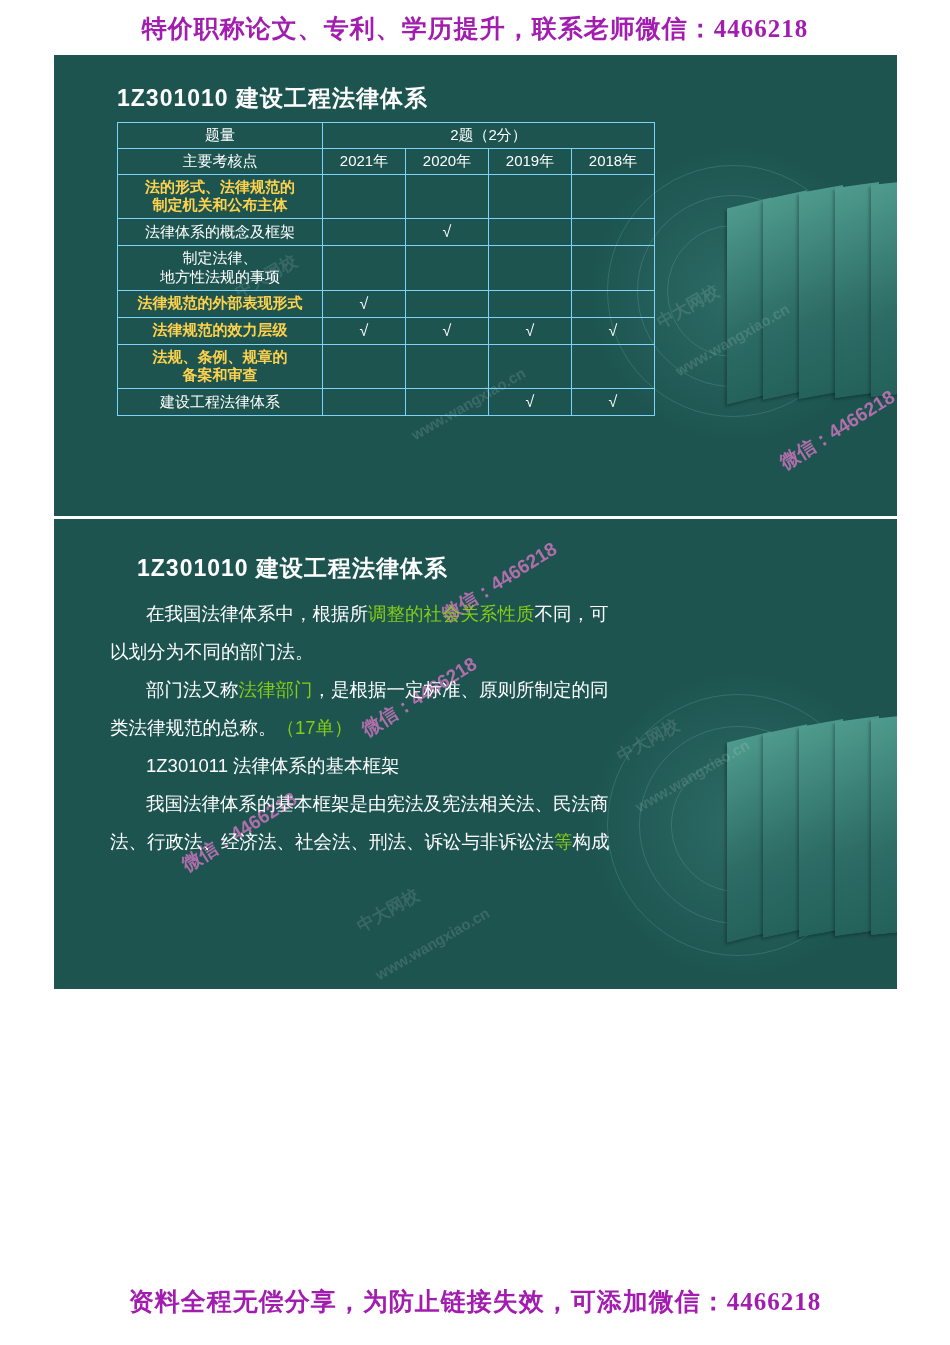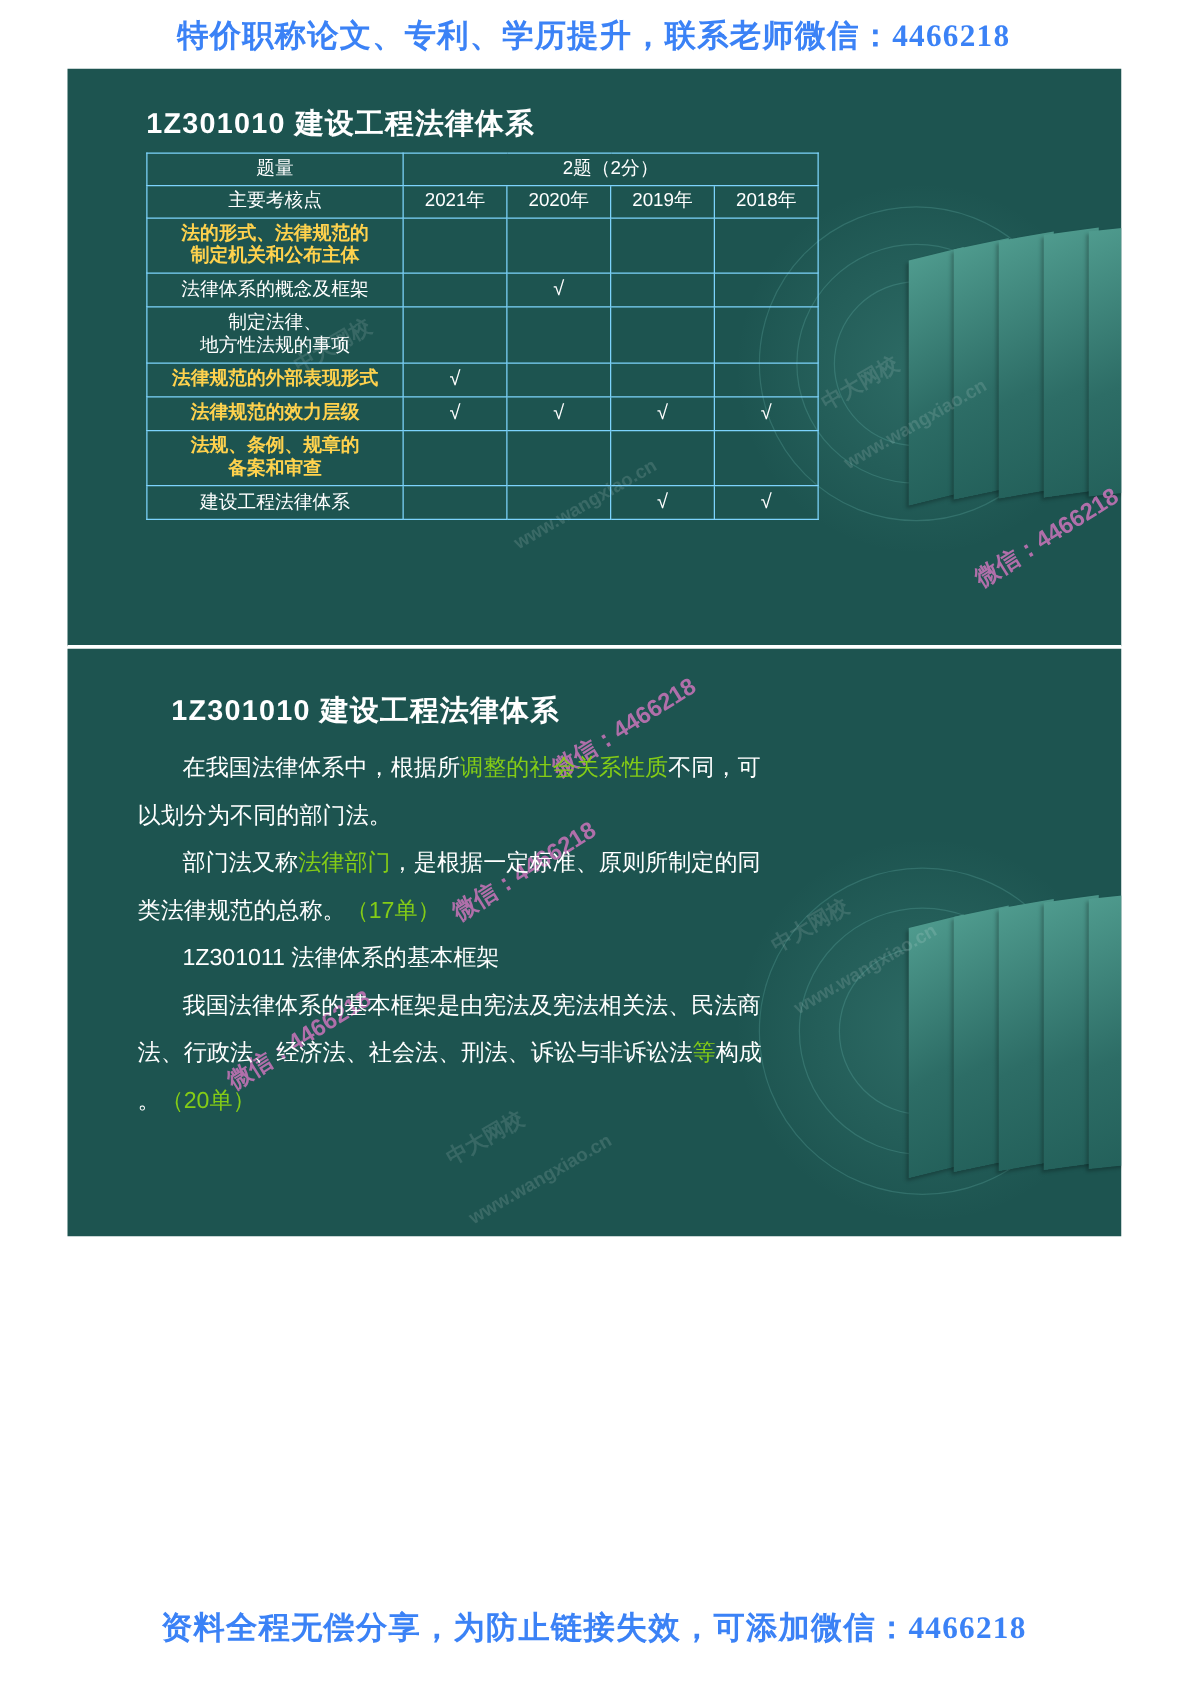--- a/index.html
+++ b/index.html
@@ -16,21 +16,21 @@
   }
 
   
   .promo {
     position: absolute;
     left: 0;
     width: 950px;
     text-align: center;
     font-family: "Liberation Serif", serif;
     font-weight: bold;
-    color: #3b82f6;
+    color: #a21caf;
     letter-spacing: 1px;
   }
   .promo-top {
     top: 12px;
     font-size: 25px;
   }
   .promo-bottom {
     top: 1285px;
     font-size: 25px;
   }
@@ -284,17 +284,16 @@
   <div class="slide-title" style="left:83px; top:34px;">1Z301010  建设工程法律体系</div>
 
   <div class="s2-body" style="left:56px; top:76px;" id="s2-body">
       <p class="indent"><span>在我国法律体系中，根据所</span><span class="y">调整的社会关系性质</span><span>不同，可</span></p>
       <p><span>以划分为不同的部门法。</span></p>
       <p class="indent"><span>部门法又称</span><span class="y">法律部门</span><span>，是根据一定标准、原则所制定的同</span></p>
       <p><span>类法律规范的总称。</span><span class="y">（17单）</span></p>
       <p class="indent"><span>1Z301011  法律体系的基本框架</span></p>
       <p class="indent"><span>我国法律体系的基本框架是由宪法及宪法相关法、民法商</span></p>
       <p><span>法、行政法、经济法、社会法、刑法、诉讼与非诉讼法</span><span class="y">等</span><span>构成</span></p>
-      <p><span>。</span><span class="y">（20单）</span></p>
     </div>
 </div>
 
 <div class="promo promo-bottom">资料全程无偿分享，为防止链接失效，可添加微信：4466218</div>
 
 </body></html>

